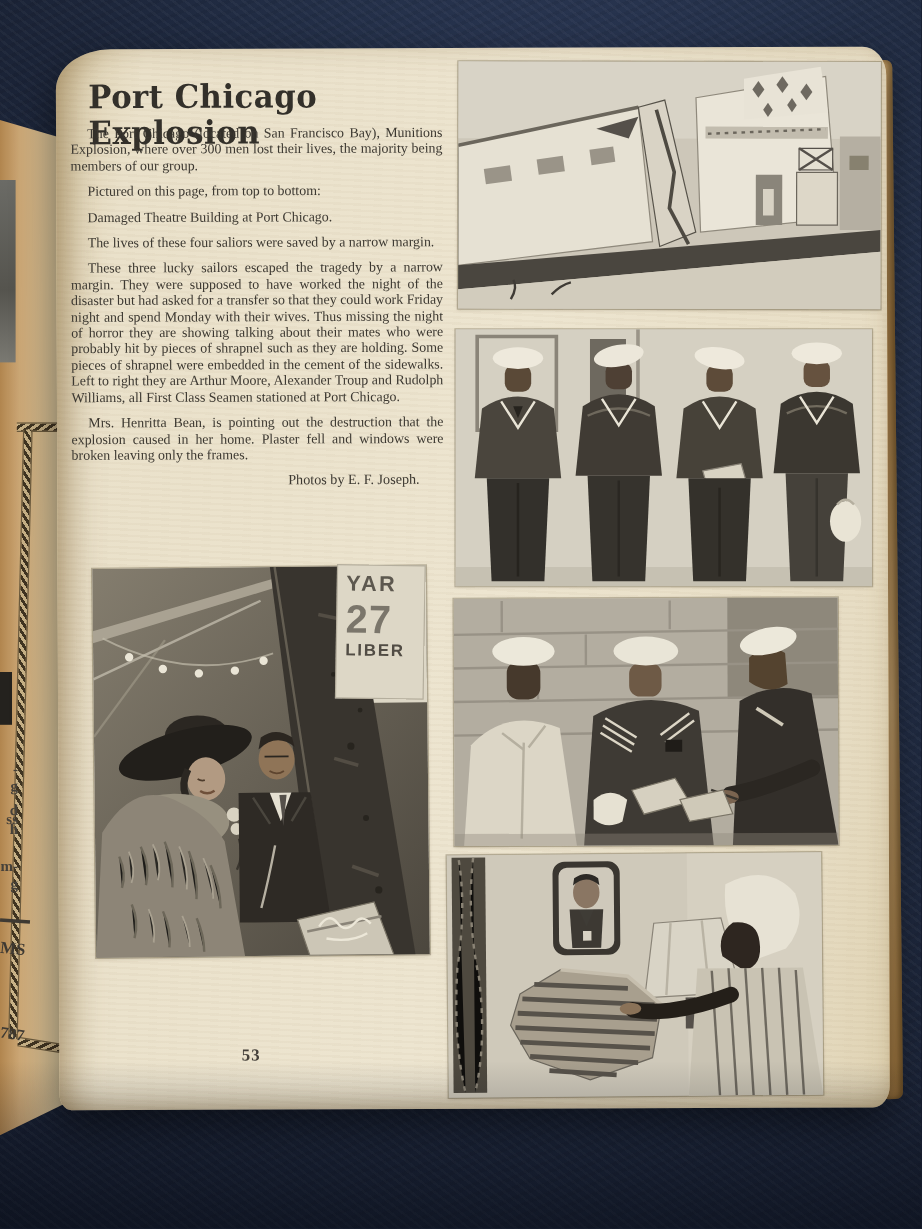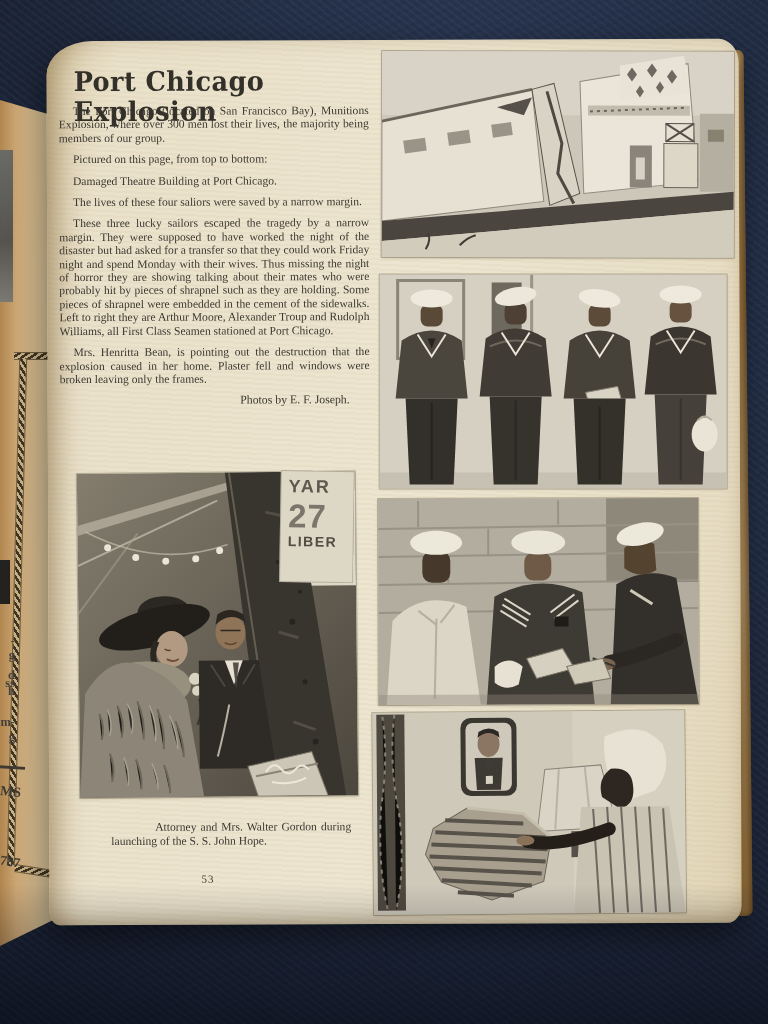--- a/index.html
+++ b/index.html
@@ -71,21 +71,21 @@
   .launch-sign{position:absolute;right:0;top:0;width:74px;height:112px;background:#ddd7c6;
     overflow:hidden;transform:rotate(1.5deg);transform-origin:top right;padding:6px 0 0 8px;box-sizing:border-box;
     box-shadow:inset 0 0 0 1px rgba(120,112,96,.4);}
   .sign-l1{display:block;font:700 18px "Liberation Sans",sans-serif;letter-spacing:2px;color:#5d584f;}
   .sign-l2{display:block;font:700 33px/1 "Liberation Sans",sans-serif;letter-spacing:1px;color:#7b766b;margin:2px 0 1px;}
   .sign-l3{display:block;font:700 14px "Liberation Sans",sans-serif;letter-spacing:1.5px;color:#514c44;}
 
   .fig-caption{position:absolute;left:62px;top:780px;width:240px;margin:0;
     font-size:11.6px;line-height:14px;color:#3c3831;text-align:justify;text-indent:44px;}
   .page-number{position:absolute;left:152px;top:832px;
-    font-size:11px;letter-spacing:1px;color:#45403a;}
+    font-size:14px;letter-spacing:1px;color:#45403a;font-weight:bold;}
 </style>
 </head>
 <body>
 
 <div class="scene">
   <div class="fabric-tex"></div>
 
   <div class="page-left">
     <div class="pl-frag1"></div>
     <div class="pl-frag2"></div>
@@ -205,21 +205,20 @@
         <line x1="176" y1="304" x2="238" y2="292" stroke="#8a8478" stroke-width="2"></line>
         <path d="M186,300 q8,-12 15,-3 q7,9 15,0 q6,-7 13,1 M192,310 q20,4 34,-4" stroke="#ece7d8" stroke-width="2" fill="none"></path>
       </svg>
       <div class="launch-sign">
         <span class="sign-l1">YAR</span>
         <span class="sign-l2">27</span>
         <span class="sign-l3">LIBER</span>
       </div>
     </figure>
 
-    <p class="fig-caption">Attorney and Mrs. Walter Gordon during launching of the S. S. John Hope.</p>
     <div class="page-number">53</div>
 
     <figure class="photo ph-theatre" style="margin:0" aria-label="damaged-theatre-building-photo">
       <svg viewBox="0 0 352 206">
         <rect width="352" height="206" fill="#cdc7b9"></rect>
         <rect width="352" height="64" fill="#d8d3c6"></rect>
         <polygon points="0,70 150,38 162,150 0,170" fill="#e6e1d3" stroke="#8f897c"></polygon>
         <line x1="0" y1="70" x2="150" y2="38" stroke="#6b665c" stroke-width="3"></line>
         <g fill="#9a9488">
           <rect x="22" y="88" width="22" height="13" transform="rotate(-8 33 94)"></rect>

